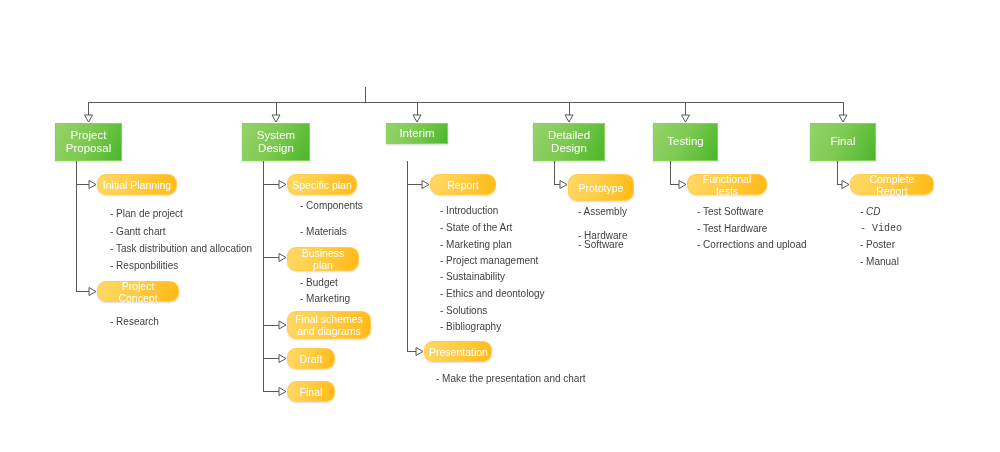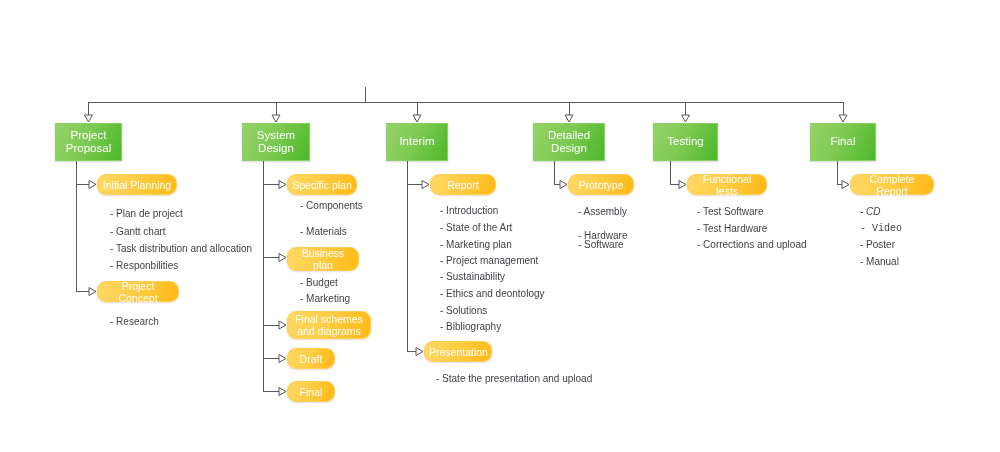--- a/index.html
+++ b/index.html
@@ -169,47 +169,47 @@
     <div class="leaf-item" style="left: 300px; top: 293px;">- Marketing</div>
     <div class="task-node" style="left: 287px; top: 311px; width: 84px; height: 28px;">
       <span>Final schemes and diagrams</span>
     </div>
     <div class="task-node" style="left: 287px; top: 348px; width: 48px; height: 21px;">
       <span>Draft</span>
     </div>
     <div class="task-node" style="left: 287px; top: 381px; width: 48px; height: 21px;">
       <span>Final</span>
     </div>
-    <div class="phase-node" style="left: 386px; top: 123px; width: 62px; height: 38px; justify-content: center;">
+    <div class="phase-node" style="left: 386px; top: 123px; width: 62px; height: 21px; justify-content: center;">
       <span>
         <span style="display:block;font-style:normal">Interim</span>
       </span>
     </div>
     <div class="task-node" style="left: 430px; top: 174px; width: 66px; height: 21px;">
       <span>Report</span>
     </div>
     <div class="leaf-item" style="left: 440px; top: 205px;">- Introduction</div>
     <div class="leaf-item" style="left: 440px; top: 222px;">- State of the Art</div>
     <div class="leaf-item" style="left: 440px; top: 239px;">- Marketing plan</div>
     <div class="leaf-item" style="left: 440px; top: 255px;">- Project management</div>
     <div class="leaf-item" style="left: 440px; top: 271px;">- Sustainability</div>
     <div class="leaf-item" style="left: 440px; top: 288px;">- Ethics and deontology</div>
     <div class="leaf-item" style="left: 440px; top: 305px;">- Solutions</div>
     <div class="leaf-item" style="left: 440px; top: 321px;">- Bibliography</div>
     <div class="task-node" style="left: 424px; top: 341px; width: 68px; height: 21px;">
       <span>Presentation</span>
     </div>
-    <div class="leaf-item" style="left: 436px; top: 373px;">- State the presentation and upload</div>
+    <div class="leaf-item" style="left: 436px; top: 373px;">- Make the presentation and chart</div>
     <div class="phase-node" style="left: 533px; top: 123px; width: 72px; height: 38px;">
       <span>
         <span style="display:block;font-style:normal">Detailed</span>
         <span style="display:block;font-style:normal">Design</span>
       </span>
     </div>
-    <div class="task-node" style="left: 568px; top: 174px; width: 66px; height: 21px;">
+    <div class="task-node" style="left: 568px; top: 174px; width: 66px; height: 27px;">
       <span>Prototype</span>
     </div>
     <div class="leaf-item" style="left: 578px; top: 206px;">- Assembly</div>
     <div class="leaf-item" style="left: 578px; top: 230px;">- Hardware</div>
     <div class="leaf-item" style="left: 578px; top: 239px;">- Software</div>
     <div class="phase-node" style="left: 653px; top: 123px; width: 65px; height: 38px;">
       <span>
         <span style="display:block;font-style:normal">Testing</span>
       </span>
     </div>

